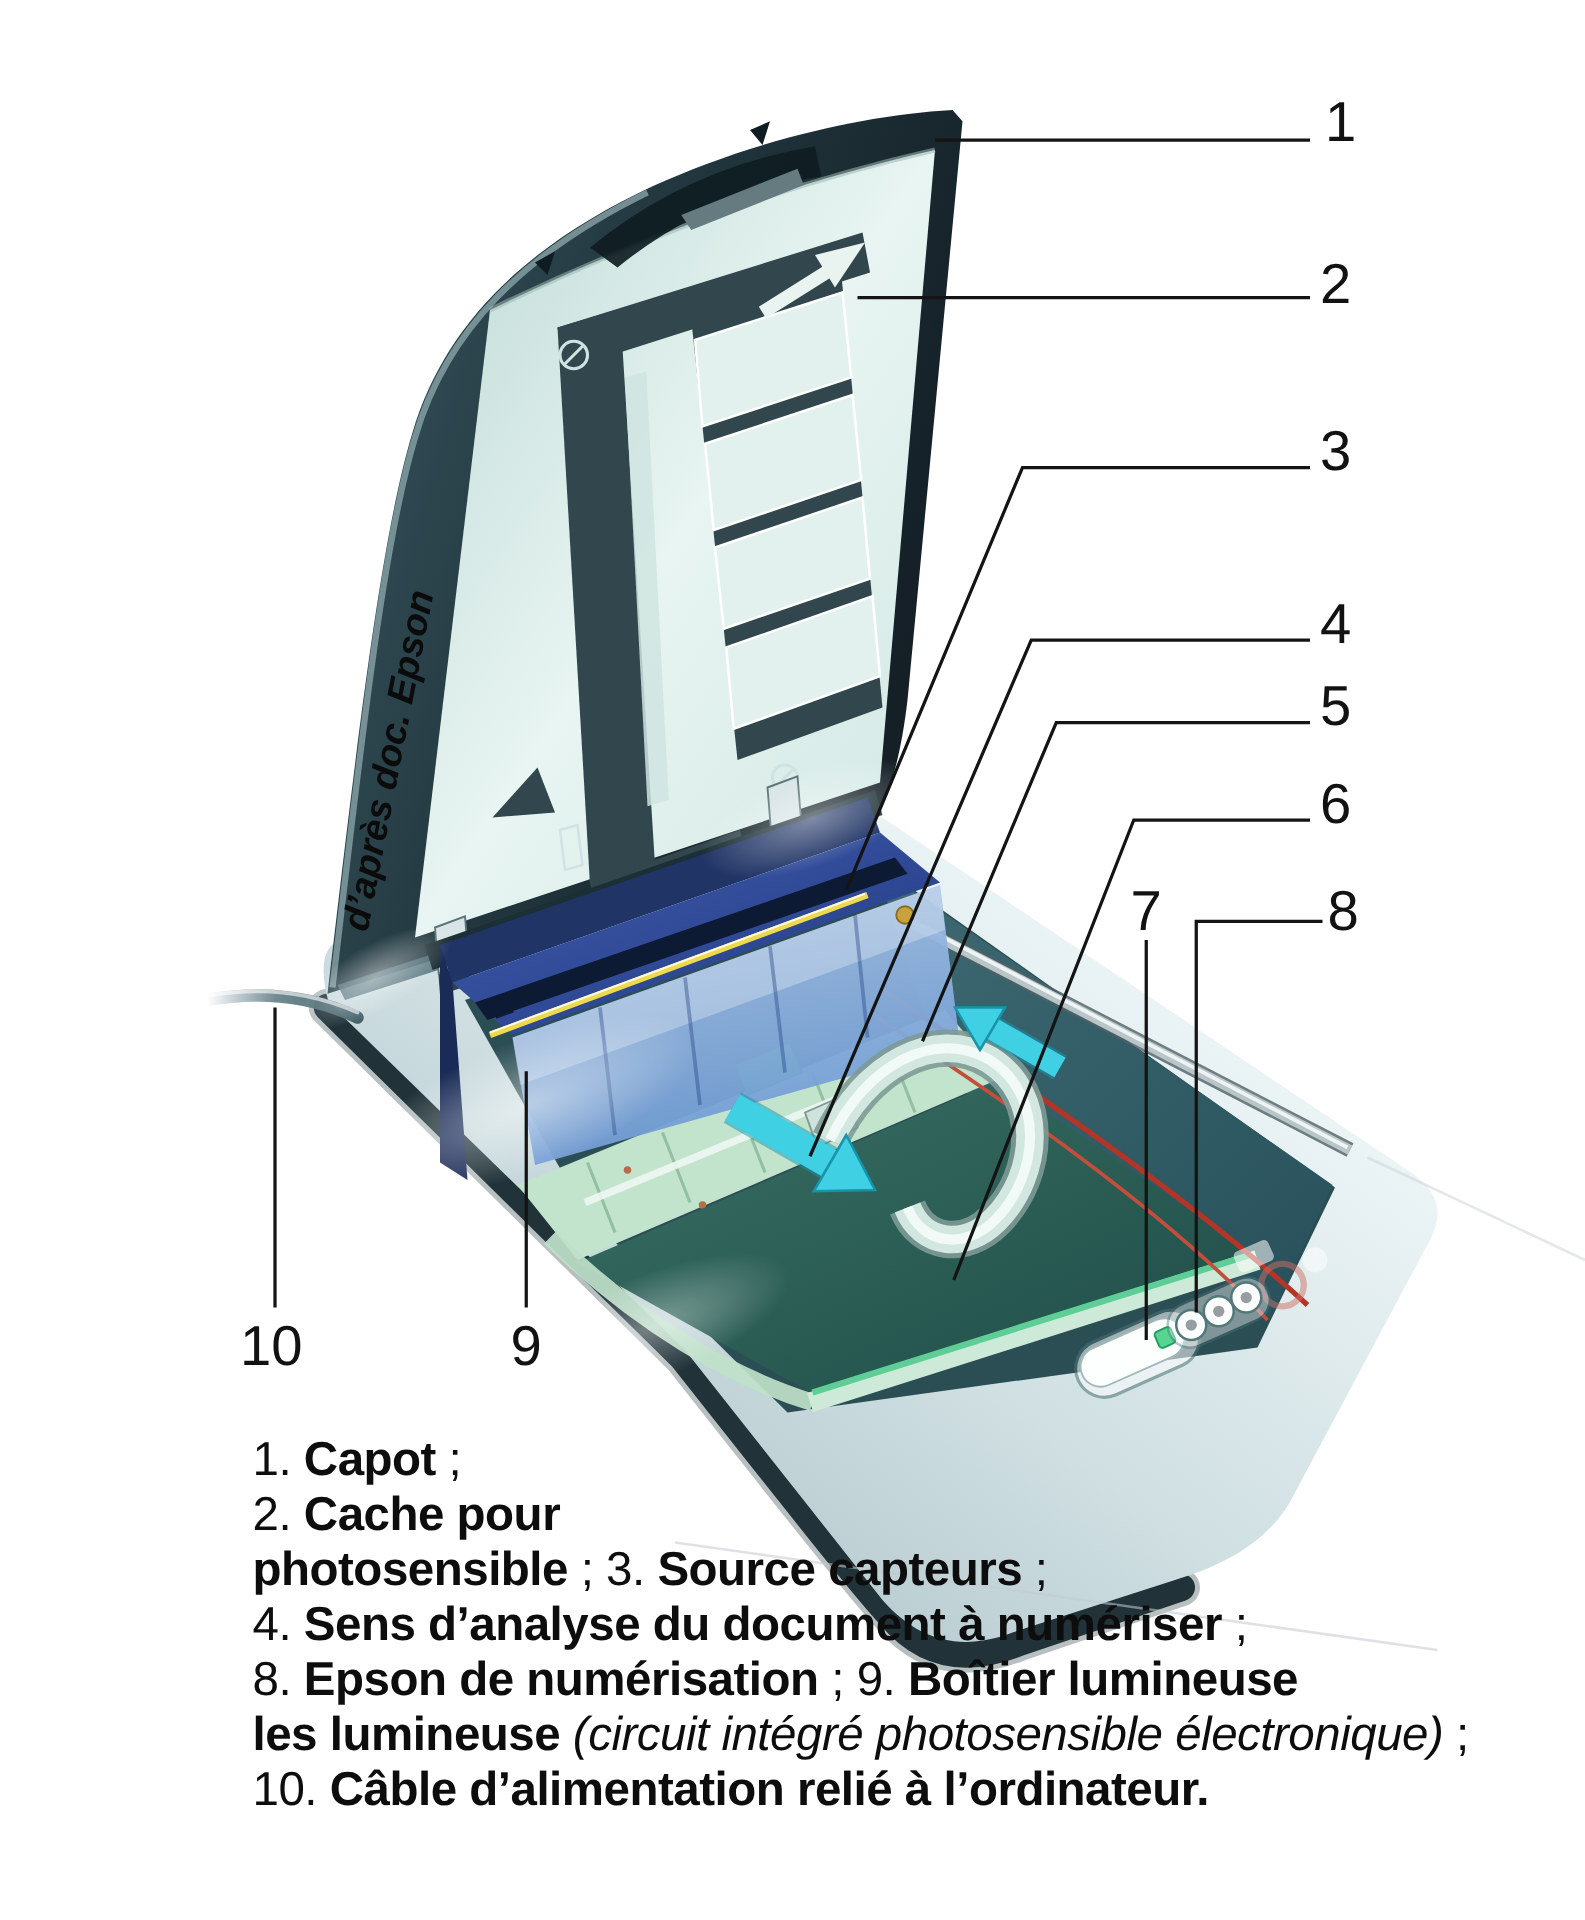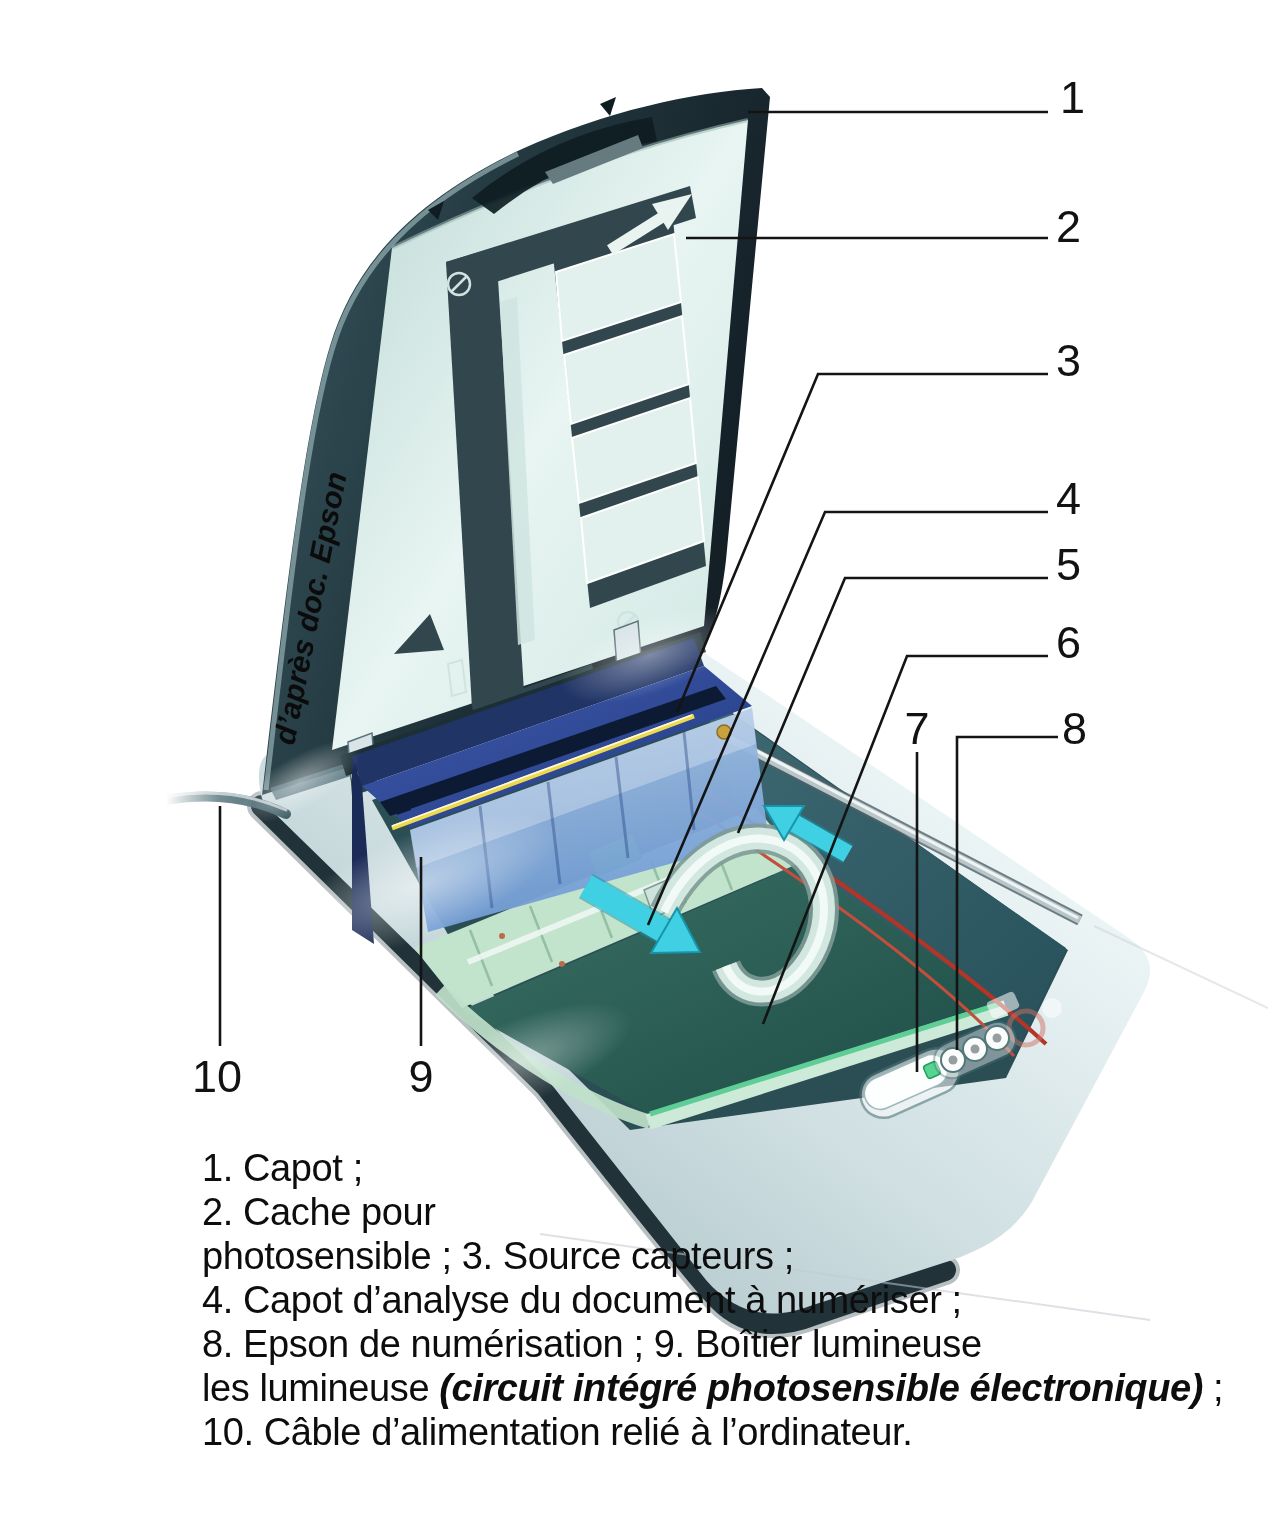--- a/index.html
+++ b/index.html
@@ -6,22 +6,22 @@
   .stage{position:relative;width:1268px;height:1536px;background:#ffffff;overflow:hidden;
          font-family:"Liberation Sans",sans-serif;}
   .stage svg{position:absolute;left:0;top:0;}
   .num{font-family:"Liberation Sans",sans-serif;font-size:45px;fill:#121212;}
   .credit{font-family:"Liberation Sans",sans-serif;font-size:30px;font-style:italic;
           font-weight:700;fill:#0b0b0b;}
   .legend{position:absolute;left:202px;top:1146px;width:1010px;font-size:38px;
           line-height:44px;color:#0d0d0d;letter-spacing:-0.4px;}
   .legend-line{white-space:nowrap;}
   .sg-n{font-weight:400;}
-  .sg-b{font-weight:400;}
-  .sg-bi{font-weight:700;font-style:italic;}
+  .sg-b{font-weight:700;}
+  .sg-bi{font-weight:400;font-style:italic;}
 </style>
 </head>
 <body>
 
 <div class="stage">
 
 <svg width="1268" height="1536" viewBox="0 0 1268 1536">
   <defs>
     <linearGradient id="gRim" x1="0" y1="1" x2="1" y2="0">
       <stop offset="0" stop-color="#9eb6bc"></stop>
@@ -254,21 +254,21 @@
   <div class="legend-line">
     <span class="sg-n">1. </span><span class="sg-b">Capot</span><span class="sg-n"> ;</span>
   </div>
   <div class="legend-line">
     <span class="sg-n">2. </span><span class="sg-b">Cache pour</span>
   </div>
   <div class="legend-line">
     <span class="sg-b">photosensible</span><span class="sg-n"> ; 3. </span><span class="sg-b">Source capteurs</span><span class="sg-n"> ;</span>
   </div>
   <div class="legend-line">
-    <span class="sg-n">4. </span><span class="sg-b">Capot d’analyse du document à numériser</span><span class="sg-n"> ;</span>
+    <span class="sg-n">4. </span><span class="sg-b">Sens d’analyse du document à numériser</span><span class="sg-n"> ;</span>
   </div>
   <div class="legend-line">
     <span class="sg-n">8. </span><span class="sg-b">Epson de numérisation</span><span class="sg-n"> ; 9. </span><span class="sg-b">Boîtier lumineuse</span>
   </div>
   <div class="legend-line">
     <span class="sg-b">les lumineuse </span><span class="sg-bi">(circuit intégré photosensible électronique)</span><span class="sg-n"> ;</span>
   </div>
   <div class="legend-line">
     <span class="sg-n">10. </span><span class="sg-b">Câble d’alimentation relié à l’ordinateur.</span>
   </div>

